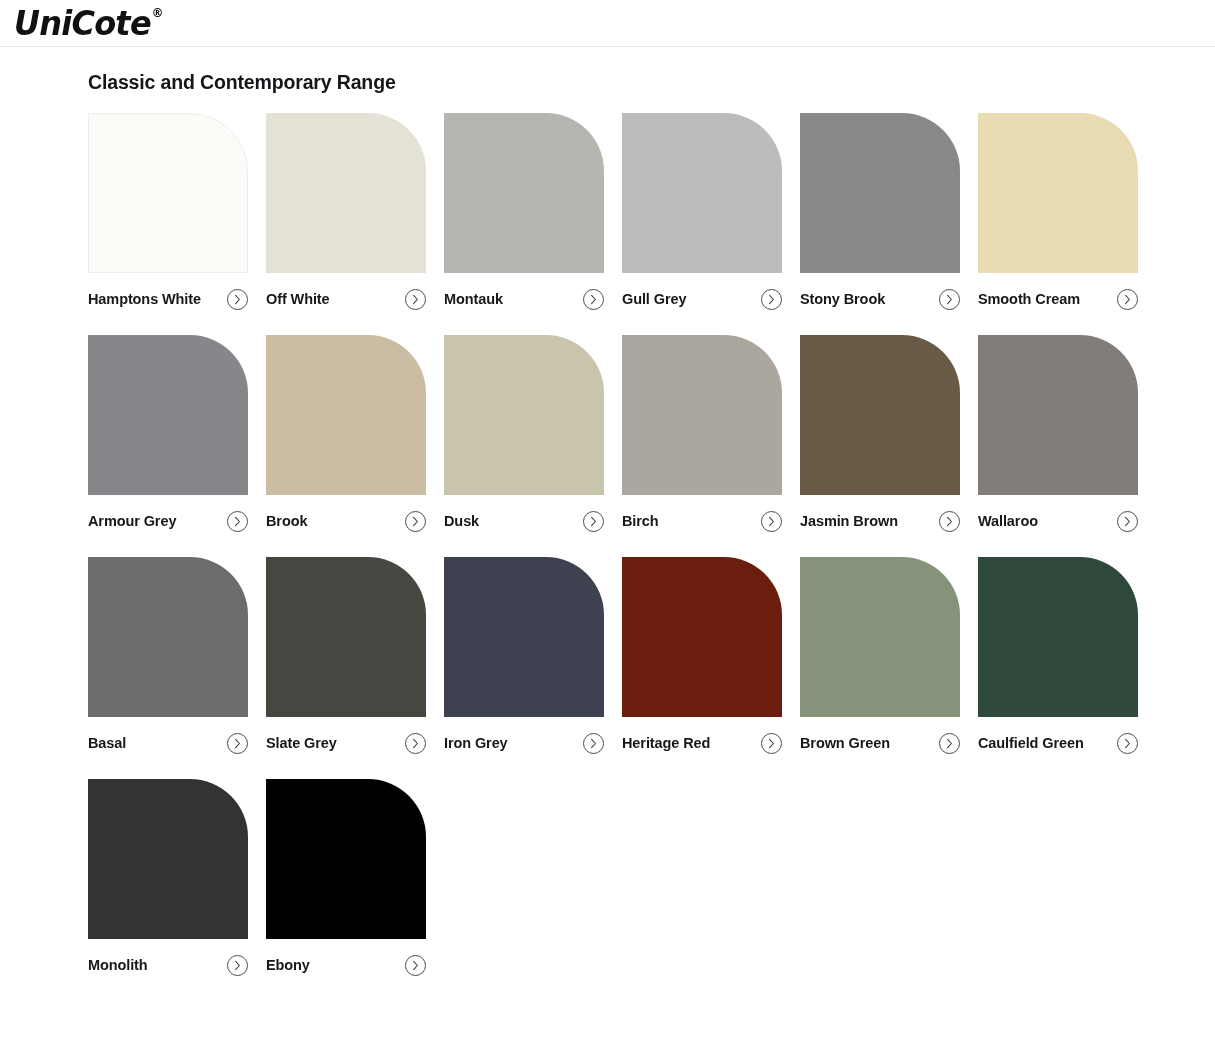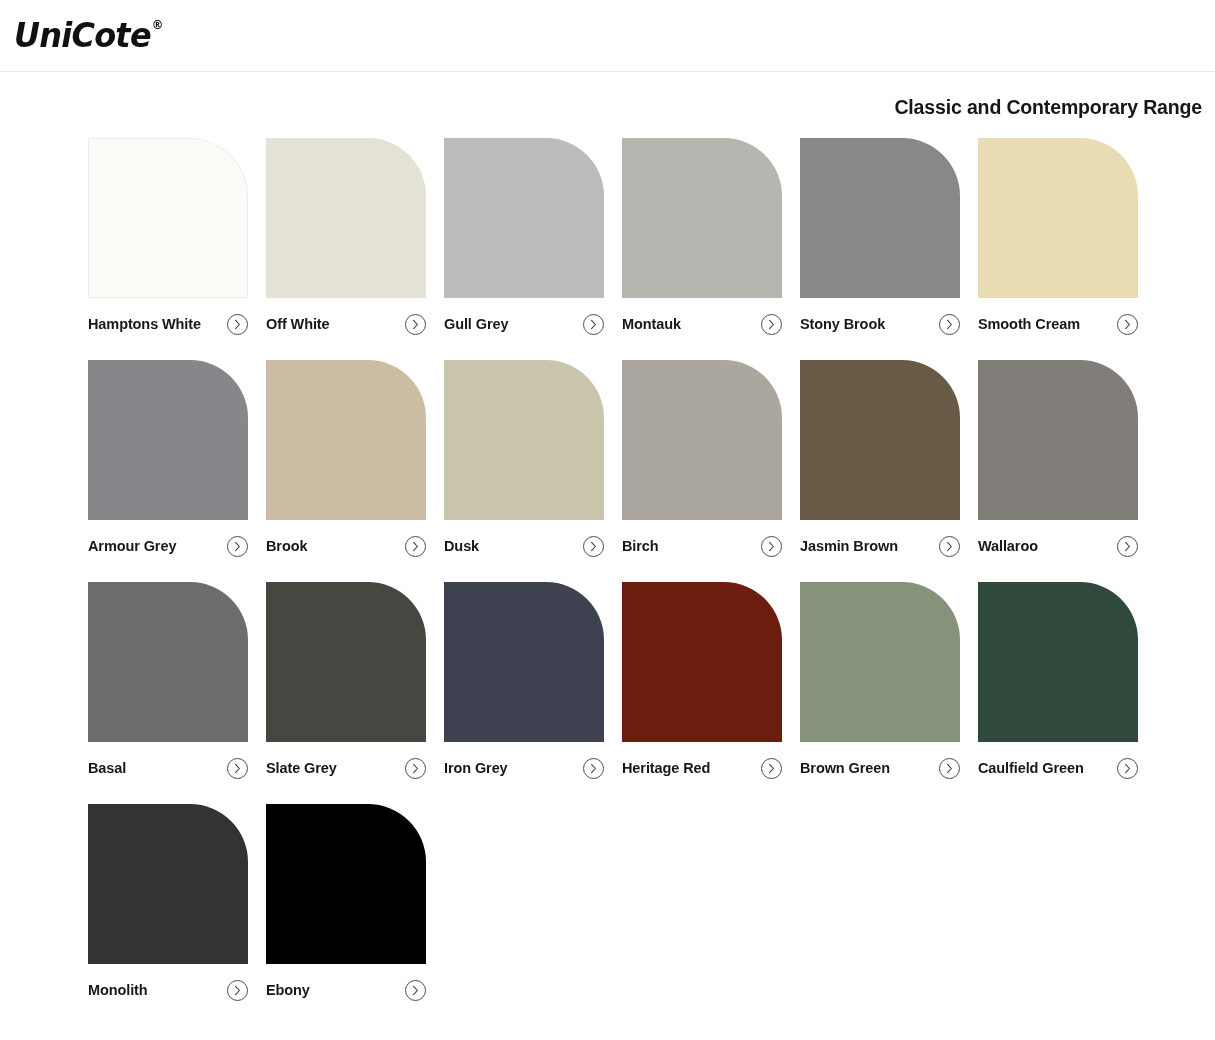--- a/index.html
+++ b/index.html
@@ -11,21 +11,21 @@
     width: 1215px;
     height: 1040px;
     font-family: "Liberation Sans", "DejaVu Sans", sans-serif;
     color: #1b1b1f;
     overflow: hidden;
     position: relative;
   }
 
   
   .site-header {
-    height: 72px;
+    height: 47px;
     box-sizing: border-box;
     border-bottom: 1px solid #e8e8e8;
     display: flex;
     align-items: center;
     padding-left: 14px;
     background: #ffffff;
   }
   .brand-logo {
     font-family: "DejaVu Sans", sans-serif;
     font-weight: 700;
@@ -45,22 +45,21 @@
     font-weight: 700;
     vertical-align: super;
     letter-spacing: 0;
     margin-left: 1px;
     position: relative;
     top: -6px;
   }
 
   
   .page-wrap {
-    padding: 0 13px 0 0;
-    text-align: right;
+    padding: 0 7px 0 0;
   }
   .page-title {
     margin: 0;
     padding: 24px 0 0 88px;
     font-size: 19.5px;
     font-weight: 700;
     letter-spacing: -0.15px;
     color: #16161a;
   }
 
@@ -148,34 +147,34 @@
         <div class="swatch-meta">
           <span class="swatch-name">Off White</span>
           <button class="chev-btn">
             <svg width="9" height="11" viewBox="0 0 9 11" fill="none" aria-hidden="true">
               <path d="M2.6 1.4 L6.4 5.5 L2.6 9.6" stroke="#3c3c42" stroke-width="1.1" stroke-linecap="round" stroke-linejoin="round" fill="none"></path>
             </svg>
           </button>
         </div>
       </div>
       <div class="swatch-card">
+        <div class="swatch-chip" style="background: rgb(182, 182, 176);"></div>
+        <div class="swatch-meta">
+          <span class="swatch-name">Montauk</span>
+          <button class="chev-btn">
+            <svg width="9" height="11" viewBox="0 0 9 11" fill="none" aria-hidden="true">
+              <path d="M2.6 1.4 L6.4 5.5 L2.6 9.6" stroke="#3c3c42" stroke-width="1.1" stroke-linecap="round" stroke-linejoin="round" fill="none"></path>
+            </svg>
+          </button>
+        </div>
+      </div>
+      <div class="swatch-card">
         <div class="swatch-chip" style="background: rgb(188, 189, 186);"></div>
         <div class="swatch-meta">
           <span class="swatch-name">Gull Grey</span>
-          <button class="chev-btn">
-            <svg width="9" height="11" viewBox="0 0 9 11" fill="none" aria-hidden="true">
-              <path d="M2.6 1.4 L6.4 5.5 L2.6 9.6" stroke="#3c3c42" stroke-width="1.1" stroke-linecap="round" stroke-linejoin="round" fill="none"></path>
-            </svg>
-          </button>
-        </div>
-      </div>
-      <div class="swatch-card">
-        <div class="swatch-chip" style="background: rgb(182, 182, 176);"></div>
-        <div class="swatch-meta">
-          <span class="swatch-name">Montauk</span>
           <button class="chev-btn">
             <svg width="9" height="11" viewBox="0 0 9 11" fill="none" aria-hidden="true">
               <path d="M2.6 1.4 L6.4 5.5 L2.6 9.6" stroke="#3c3c42" stroke-width="1.1" stroke-linecap="round" stroke-linejoin="round" fill="none"></path>
             </svg>
           </button>
         </div>
       </div>
       <div class="swatch-card">
         <div class="swatch-chip" style="background: rgb(135, 136, 138);"></div>
         <div class="swatch-meta">

